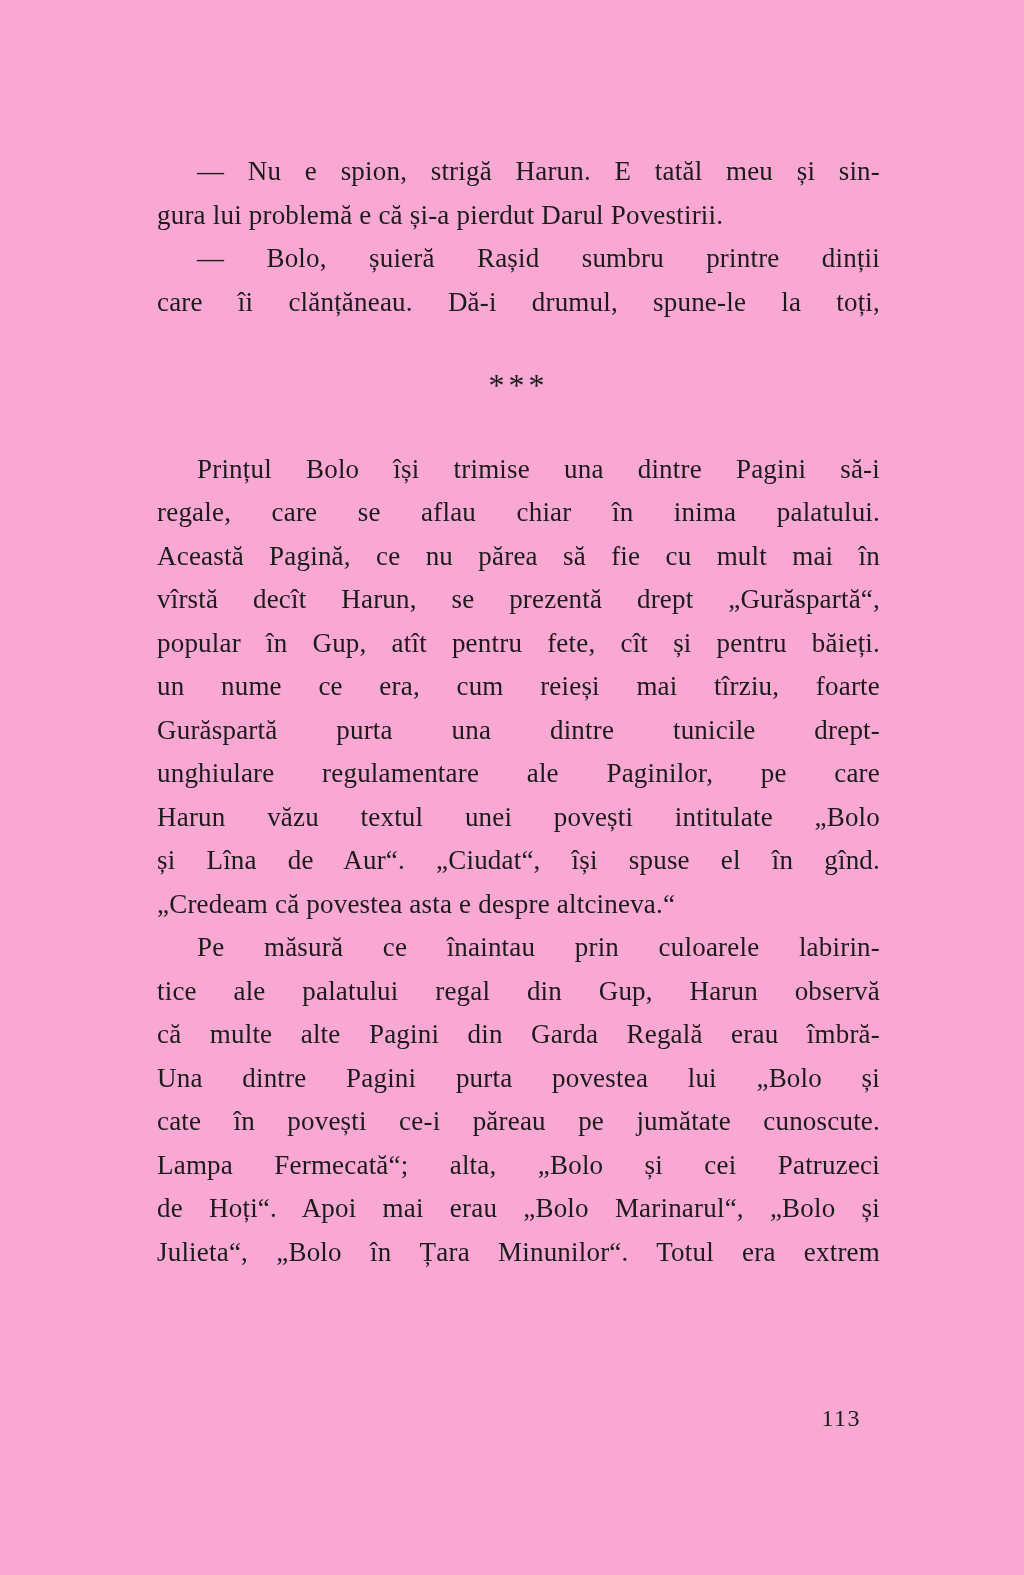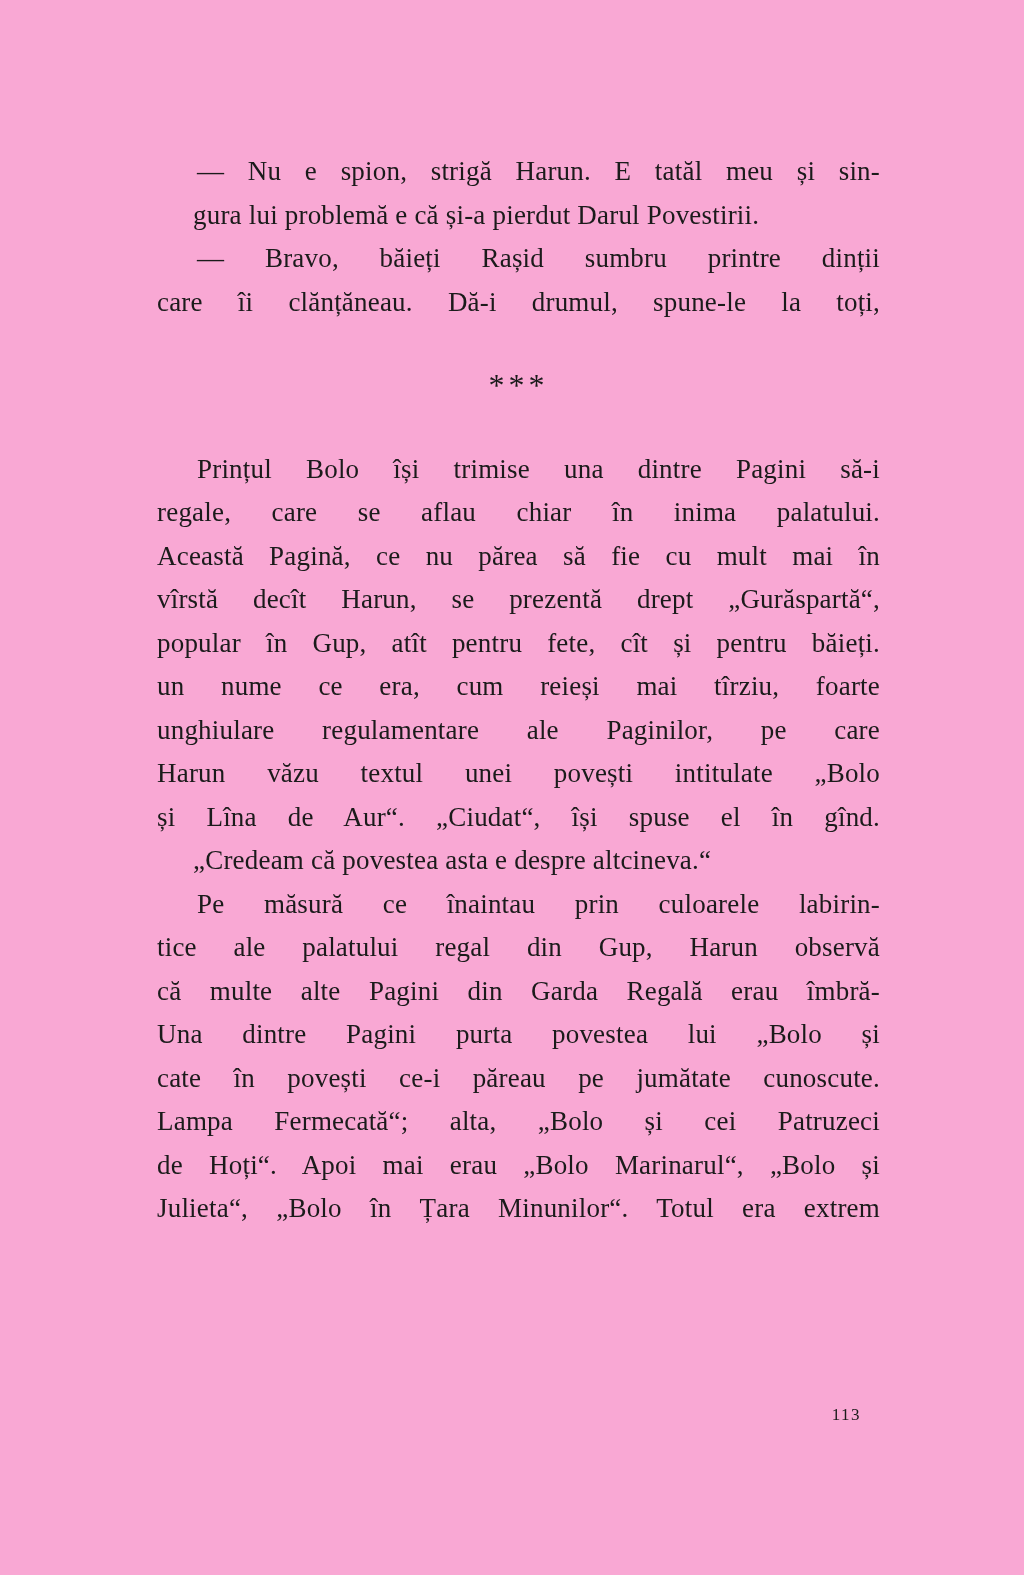--- a/index.html
+++ b/index.html
@@ -37,68 +37,68 @@
     display: block;
     white-space: normal;
   }
   .just {
     text-align: justify;
     text-align-last: justify;
   }
   .last {
     text-align: center;
     text-align-last: left;
-    margin-left: 36px;
   }
   .first {
     text-indent: 40px;
   }
   .separator {
     text-align: center;
     font-size: 32px;
     letter-spacing: 4px;
     margin: 40px 0 40px 0;
     line-height: 43.5px;
     color: #1b1b1b;
   }
   .page-number {
     position: absolute;
     right: 163px;
     top: 1405px;
-    font-size: 17px;
+    font-size: 24px;
     letter-spacing: 1.5px;
     font-feature-settings: "onum" 1;
     color: #1b1b1b;
   }
 </style>
 </head>
 <body>
 
 <div class="book-page">
   <div class="text-block">
 
     <p class="para">
       <span class="line just first">— Nu e spion, strigă Harun. E tatăl meu și sin-</span>
       <span class="line last">gura lui problemă e că și-a pierdut Darul Povestirii.</span>
     </p>
 
     <p class="para">
-      <span class="line just first">— Bravo, băieți Rașid sumbru printre dinții</span>
+      <span class="line just first">— Bolo, șuieră Rașid sumbru printre dinții</span>
       <span class="line just">care îi clănțăneau. Dă-i drumul, spune-le la toți,</span>
     </p>
 
     <div class="separator">***</div>
 
     <p class="para">
       <span class="line just first">Prințul Bolo își trimise una dintre Pagini să-i</span>
       <span class="line just">regale, care se aflau chiar în inima palatului.</span>
       <span class="line just">Această Pagină, ce nu părea să fie cu mult mai în</span>
       <span class="line just">vîrstă decît Harun, se prezentă drept „Gurăspartă“,</span>
       <span class="line just">popular în Gup, atît pentru fete, cît și pentru băieți.</span>
       <span class="line just">un nume ce era, cum reieși mai tîrziu, foarte</span>
+      <span class="line just">Gurăspartă purta una dintre tunicile drept-</span>
       <span class="line just">unghiulare regulamentare ale Paginilor, pe care</span>
       <span class="line just">Harun văzu textul unei povești intitulate „Bolo</span>
       <span class="line just">și Lîna de Aur“. „Ciudat“, își spuse el în gînd.</span>
       <span class="line last">„Credeam că povestea asta e despre altcineva.“</span>
     </p>
 
     <p class="para">
       <span class="line just first">Pe măsură ce înaintau prin culoarele labirin-</span>
       <span class="line just">tice ale palatului regal din Gup, Harun observă</span>
       <span class="line just">că multe alte Pagini din Garda Regală erau îmbră-</span>

